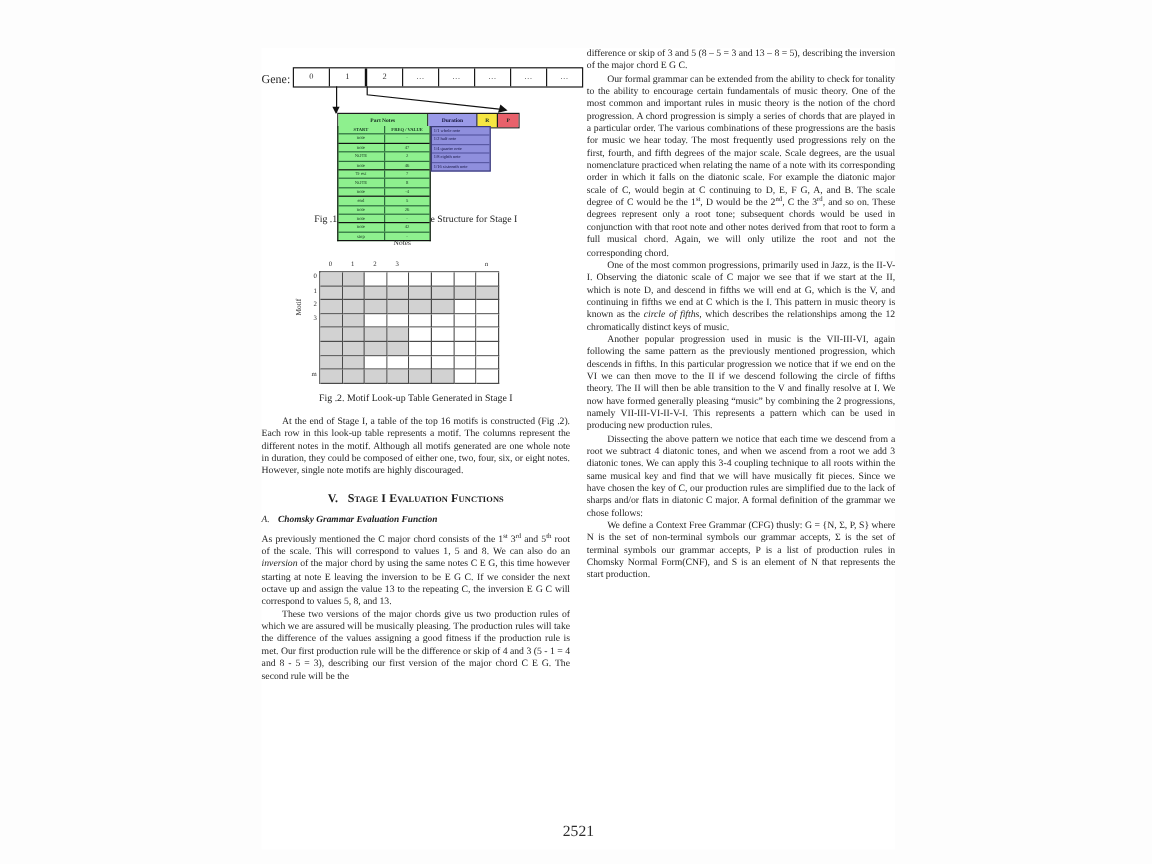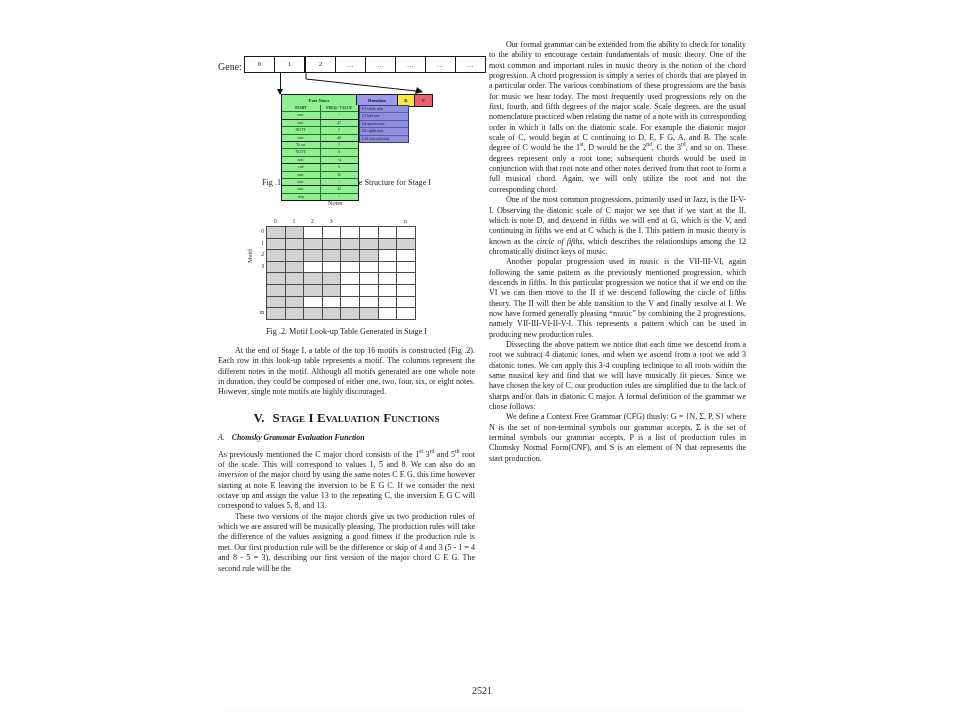--- a/index.html
+++ b/index.html
@@ -253,21 +253,21 @@
   .gcell {
     width: 18.6px;
     box-sizing: border-box;
     border-right: 1.6px solid #4a4a4a;
     border-bottom: 1.6px solid #4a4a4a;
     background: #ffffff;
   }
   .gcell.f { background: #d2d2d2; }
   
   .sec-head {
-    font-size: 13px;
+    font-size: 10px;
     font-variant: small-caps;
     font-weight: bold;
     text-align: center;
     margin: 12px 0 7px 0;
     color: #1c1c1c;
     letter-spacing: 0.1px;
   }
   .sec-head .num { margin-right: 8px; }
   .sub-head {
     font-size: 7.8px;
@@ -276,21 +276,21 @@
     margin: 0 0 8px 0;
     color: #1c1c1c;
   }
   .sub-head .lt { margin-right: 7px; font-weight: normal; }
   .pageno {
     position: absolute;
     left: 0;
     top: 645px;
     width: 528px;
     text-align: center;
-    font-size: 10px;
+    font-size: 13px;
     color: #2b2b2b;
   }
 </style>
 </head>
 <body>
 
 <div class="page">
   <div class="sheet">
 
     <div class="columns">
@@ -516,20 +516,21 @@
           <span class="lt">A.</span><span>Chomsky Grammar Evaluation Function</span>
         </div>
 
         <p class="para noindent"><span>As previously mentioned the C major chord consists of the 1</span><sup>st</sup><span> 3</span><sup>rd</sup><span> and 5</span><sup>th</sup><span> root of the scale. This will correspond to values 1, 5 and 8. We can also do an </span><i>inversion</i><span> of the major chord by using the same notes C E G, this time however starting at note E leaving the inversion to be E G C. If we consider the next octave up and assign the value 13 to the repeating C, the inversion E G C will correspond to values 5, 8, and 13.</span></p>
 
         <p class="para">These two versions of the major chords give us two production rules of which we are assured will be musically pleasing. The production rules will take the difference of the values assigning a good fitness if the production rule is met. Our first production rule will be the difference or skip of 4 and 3 (5 - 1 = 4 and 8 - 5 = 3), describing our first version of the major chord C E G. The second rule will be the</p>
       </div>
 
       <div class="col">
 
+        <p class="para noindent">difference or skip of 3 and 5 (8 – 5 = 3 and 13 – 8 = 5), describing the inversion of the major chord E G C.</p>
 
         <p class="para"><span>Our formal grammar can be extended from the ability to check for tonality to the ability to encourage certain fundamentals of music theory. One of the most common and important rules in music theory is the notion of the chord progression. A chord progression is simply a series of chords that are played in a particular order.  The various combinations of these progressions are the basis for music we hear today. The most frequently used progressions rely on the first, fourth, and fifth degrees of the major scale. Scale degrees, are the usual nomenclature practiced when relating the name of a note with its corresponding order in which it falls on the diatonic scale. For example the diatonic major scale of C, would begin at C continuing to D, E, F G, A, and B. The scale degree of C would be the 1</span><sup>st</sup><span>, D would be the 2</span><sup>nd</sup><span>, C the 3</span><sup>rd</sup><span>, and so on. These degrees represent only a root tone; subsequent chords would be used in conjunction with that root note and other notes derived from that root to form a full musical chord. Again, we will only utilize the root and not the corresponding chord.</span></p>
 
         <p class="para"><span>One of the most common progressions, primarily used in Jazz, is the II-V-I. Observing the diatonic scale of C major we see that if we start at the II, which is note D, and descend in fifths we will end at G, which is the V, and continuing in fifths we end at C which is the I. This pattern in music theory is known as the </span><i>circle of fifths</i><span>, which describes the relationships among the 12 chromatically distinct keys of music.</span></p>
 
         <p class="para">Another popular progression used in music is the VII-III-VI, again following the same pattern as the previously mentioned progression, which descends in fifths. In this particular progression we notice that if we end on the VI we can then move to the II if we descend following the circle of fifths theory. The II will then be able transition to the V and finally resolve at I. We now have formed generally pleasing “music” by combining the 2 progressions, namely VII-III-VI-II-V-I. This represents a pattern which can be used in producing new production rules.</p>
 
         <p class="para">Dissecting the above pattern we notice that each time we descend from a root we subtract 4 diatonic tones, and when we ascend from a root we add 3 diatonic tones. We can apply this 3-4 coupling technique to all roots within the same musical key and find that we will have musically fit pieces. Since we have chosen the key of C, our production rules are simplified due to the lack of sharps and/or flats in diatonic C major. A formal definition of the grammar we chose follows:</p>
 
         <p class="para">We define a Context Free Grammar (CFG) thusly: G = {N, Σ, P, S} where N is the set of non-terminal symbols our grammar accepts, Σ is the set of terminal symbols our grammar accepts, P is a list of production rules in Chomsky Normal Form(CNF), and S is an element of N that represents the start production.</p>

